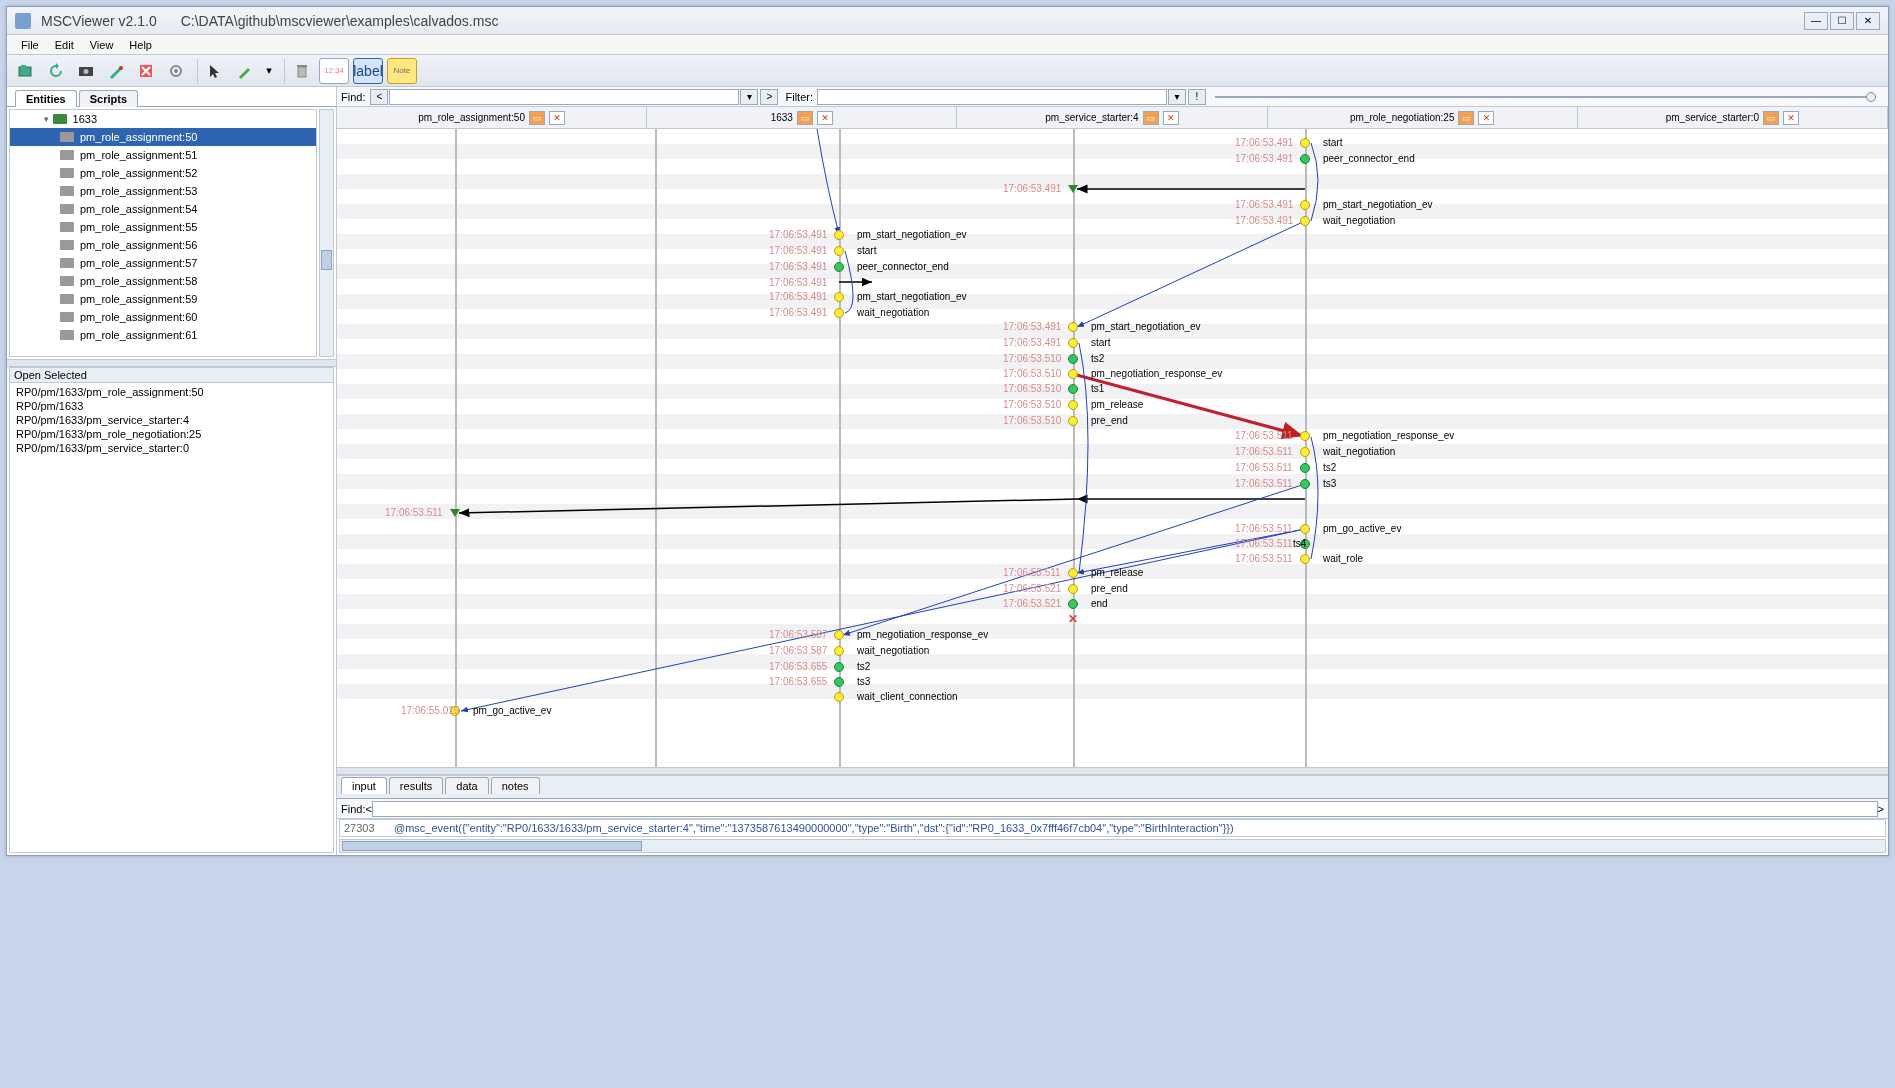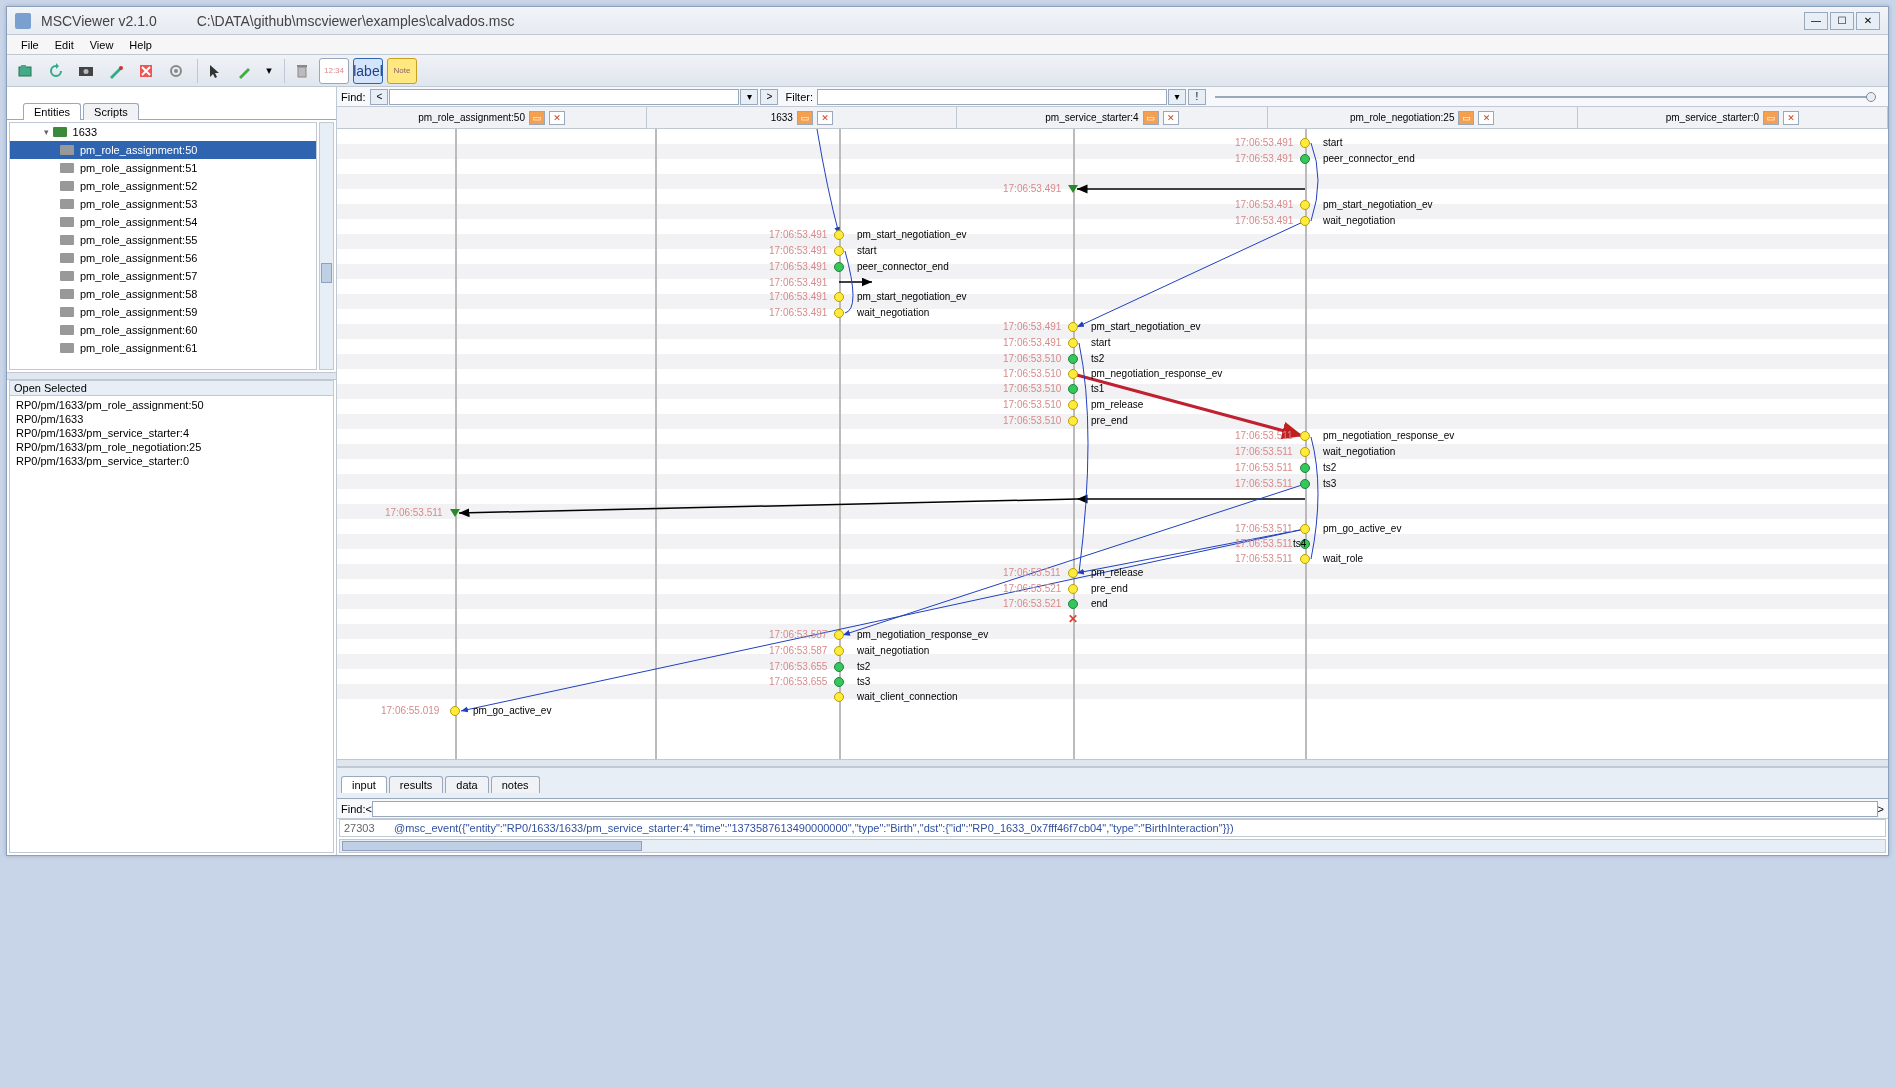--- a/index.html
+++ b/index.html
@@ -1,32 +1,32 @@
 <!DOCTYPE html>
 <html><head>
 <meta charset="utf-8">
 <style>
 * { margin:0; padding:0; box-sizing:border-box; font-family:Tahoma,Arial,sans-serif; font-size:11px; }
 body { background:#c8d4e8; padding:6px; }
 .window { background:#fff; border:1px solid #8ba0bc; box-shadow:0 0 4px rgba(0,0,0,.2); }
 .titlebar { height:28px; background:linear-gradient(#f2f4f8,#e6ebf2); display:flex; align-items:center; padding:0 8px; border-bottom:1px solid #c0c8d4; }
 .titlebar .app-icon { width:16px; height:16px; background:#7aa0d0; border-radius:2px; margin-right:10px; }
 .titlebar .title-main { font-size:14px; color:#444; }
-.titlebar .title-path { font-size:14px; color:#444; margin-left:40px; }
+.titlebar .title-path { font-size:14px; color:#444; margin-left:24px; }
 .titlebar .win-ctrls { margin-left:auto; display:flex; gap:2px; }
 .titlebar .win-btn { width:24px; height:18px; border:1px solid #9aa8bc; background:#e8eef6; display:flex; align-items:center; justify-content:center; font-size:10px; cursor:pointer; }
 .menubar { height:20px; background:#f6f6f6; display:flex; align-items:center; padding:0 6px; border-bottom:1px solid #c0c8d4; }
 .menubar span { padding:0 8px; cursor:pointer; }
 .toolbar { height:32px; background:linear-gradient(#f0f2f6,#e0e6ee); display:flex; align-items:center; padding:2px 6px; border-bottom:1px solid #c0c8d4; }
 .tbtn { width:26px; height:26px; margin-right:4px; border:1px solid transparent; border-radius:3px; display:flex; align-items:center; justify-content:center; cursor:pointer; }
 .tbtn svg { width:18px; height:18px; }
 .sep { width:1px; height:24px; background:#c0c8d4; margin:0 4px; }
 .content { display:flex; height:768px; }
 .left { width:330px; display:flex; flex-direction:column; border-right:1px solid #c0c8d4; }
-.tabs { height:33px; display:flex; align-items:flex-end; padding-left:16px; border-bottom:1px solid #9aa8bc; }
+.tabs { height:20px; display:flex; align-items:flex-end; padding-left:8px; border-bottom:1px solid #9aa8bc;font-weight:bold; }
 .tab { padding:2px 10px; border:1px solid #9aa8bc; border-bottom:none; background:#f0f2f6; margin-right:2px; border-radius:3px 3px 0 0; cursor:pointer; position:relative; top:1px; }
 .tab.active { background:#fff; }
 .treearea { flex:0 0 252px; overflow:hidden; display:flex; }
 .treelist { flex:1; overflow-y:auto; background:#fff; border:1px solid #c0c8d4; margin:2px; }
 .scrollbar-fake { width:15px; background:#e8eef6; border:1px solid #c0c8d4; margin:2px 2px 2px 0; position:relative; }
 .scrollbar-thumb { position:absolute; left:1px; right:1px; top:140px; height:20px; background:#c0d0e4; border:1px solid #90a0c0; }
 .tree-row { display:flex; align-items:center; height:18px; padding-left:50px; cursor:pointer; }
 .tree-row.sel { background:#2f64b0; color:#fff; }
 .tree-row .gicon { width:14px; height:10px; background:#999; margin-right:6px; border-radius:1px; }
 .tree-row.parent { padding-left:34px; font-weight:normal; }
@@ -55,21 +55,21 @@
 .msc-canvas .band { position:absolute; left:0; right:0; height:15px; background:#f2f2f4; }
 .lifeline { position:absolute; top:0; bottom:0; width:2px; background:#bbb; }
 .evt-dot { position:absolute; width:10px; height:10px; border-radius:50%; margin-left:-5px; margin-top:-5px; }
 .evt-dot.y { background:#ffeb3b; border:1px solid #b8a000; }
 .evt-dot.g { background:#34c759; border:1px solid #228040; }
 .evt-label { position:absolute; font-size:10px; white-space:nowrap; }
 .ts-label { position:absolute; font-size:10px; color:#d88a8a; white-space:nowrap; text-align:right; }
 svg.arrows { position:absolute; top:0; left:0; pointer-events:none; }
 .xmark { position:absolute; color:#e04030; font-size:12px; font-weight:bold; margin-left:-5px; margin-top:-7px; }
 .tri-g { position:absolute; width:0; height:0; border-left:5px solid transparent;border-right:5px solid transparent;border-top:8px solid #2a8a2a; margin-left:-5px; margin-top:-4px;}
-.bottom-tabs { height:32px; display:flex; align-items:center; padding-left:4px; border-top:1px solid #c0c8d4; border-bottom:1px solid #9aa8bc; background:#e8eef6;}
+.bottom-tabs { height:24px; display:flex; align-items:flex-start; padding-left:4px; border-top:1px solid #c0c8d4; border-bottom:1px solid #9aa8bc; background:#e8eef6;}
 .bottom-find { height:20px; display:flex; align-items:center; padding:2px 4px; border-bottom:1px solid #c0c8d4; background:#f6f8fc; }
 .bottom-find input { flex:1; border:1px solid #9aa8bc; height:16px; }
 .log-line { height:18px; background:#fff; border:1px solid #c0c8d4; margin:0 2px; display:flex; align-items:center; padding:0 4px; overflow:hidden; white-space:nowrap; }
 .log-line .ln { color:#666; margin-right:8px; width:42px; }
 .log-line .content-txt { color:#3050a0; }
 .status { height:18px; background:#e8eef6; border-top:1px solid #c0c8d4; padding:1px 6px; }
 .scrollbar-h { height:14px; background:#e8eef6; border:1px solid #c0c8d4; margin:2px; position:relative;}
 .scrollbar-h .thumb{ position:absolute; top:1px; bottom:1px; left:2px; width:300px; background:#c0d0e4; border:1px solid #90a0c0;}
 </style>
 </head>
@@ -451,21 +451,21 @@
           <div class="evt-label" style="left:520px;top:532px">ts2</div>
           <div class="ts-label" style="left:432px;top:532px">17:06:53.655</div>
       <div class="evt-dot g" style="left:502px;top:553px"></div>
           <div class="evt-label" style="left:520px;top:547px">ts3</div>
           <div class="ts-label" style="left:432px;top:547px">17:06:53.655</div>
       <div class="evt-dot y" style="left:502px;top:568px"></div>
           <div class="evt-label" style="left:520px;top:562px">wait_client_connection</div>
 
       <div class="evt-dot y" style="left:118px;top:582px"></div>
           <div class="evt-label" style="left:136px;top:576px">pm_go_active_ev</div>
-          <div class="ts-label" style="left:44px;top:576px">17:06:55.019</div>
+          <div class="ts-label" style="left:64px;top:576px">17:06:55.019</div>
     </div>
 
     <div class="splitter"></div>
 
     <div class="bottom-tabs">
       <div class="tab active">input</div>
       <div class="tab">results</div>
       <div class="tab">data</div>
       <div class="tab">notes</div>
     </div>

